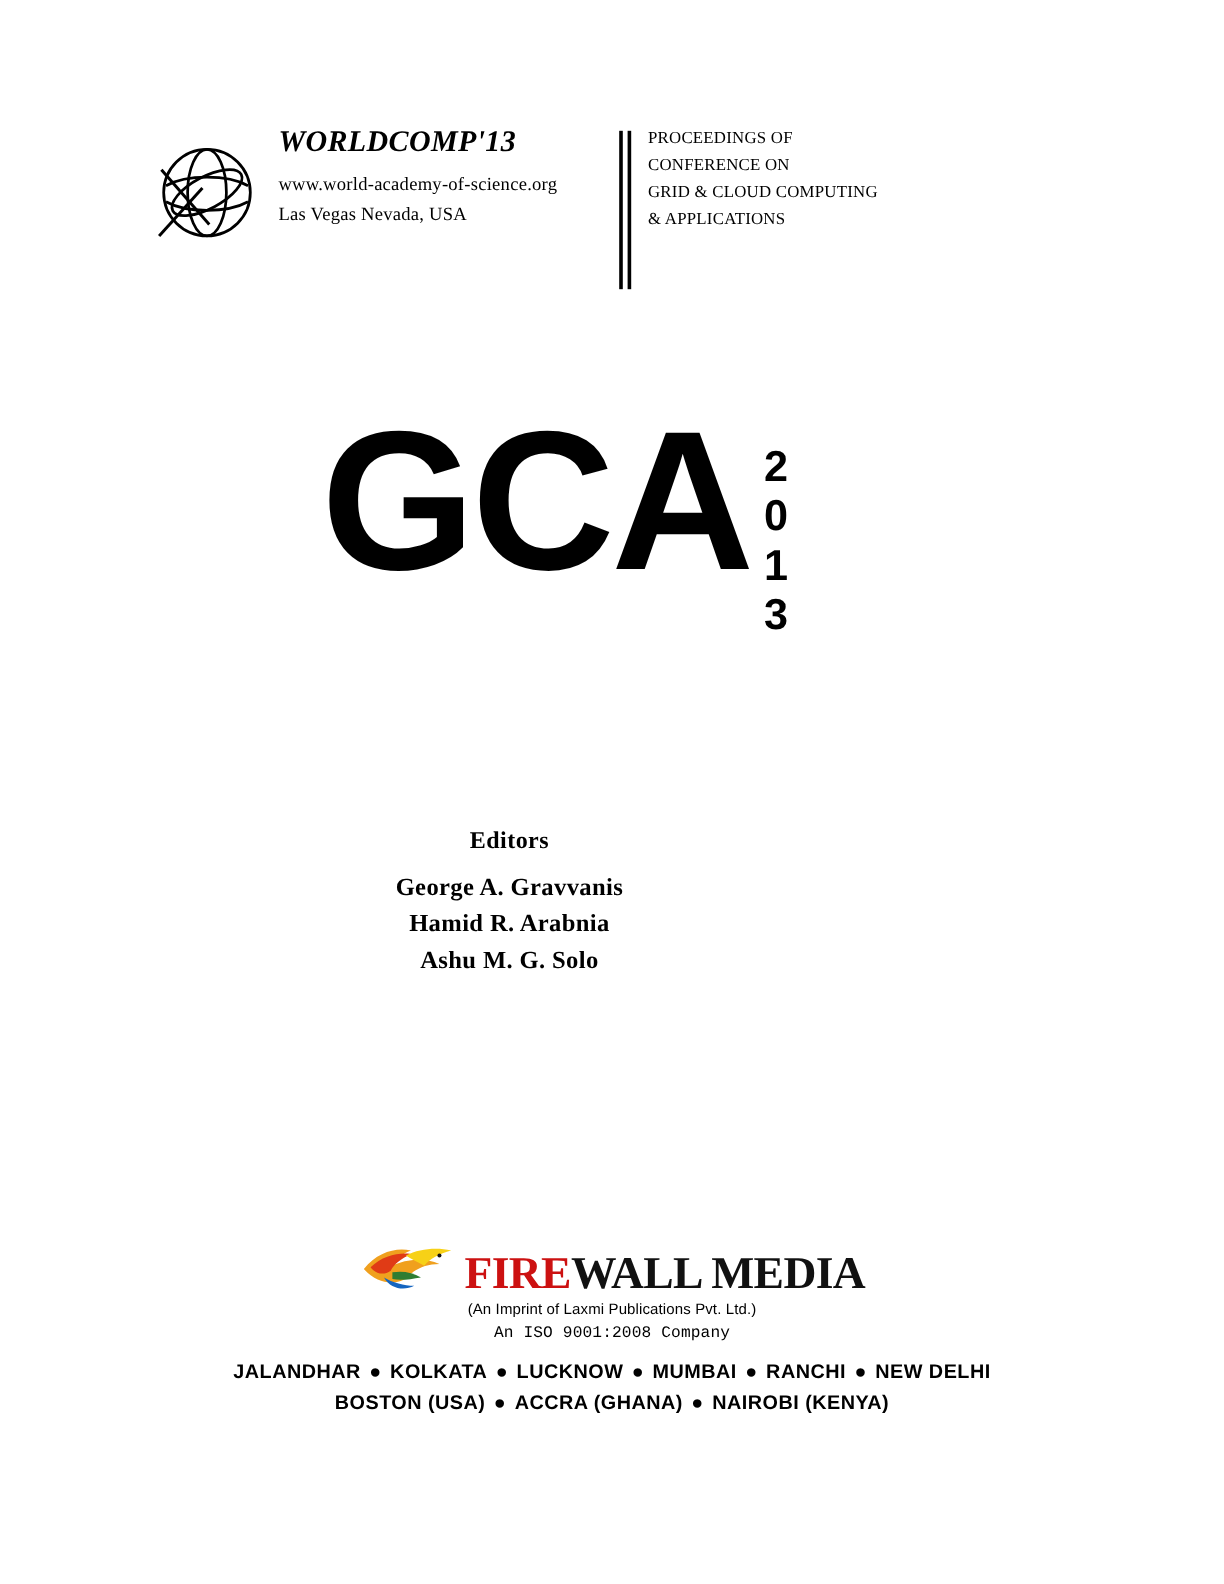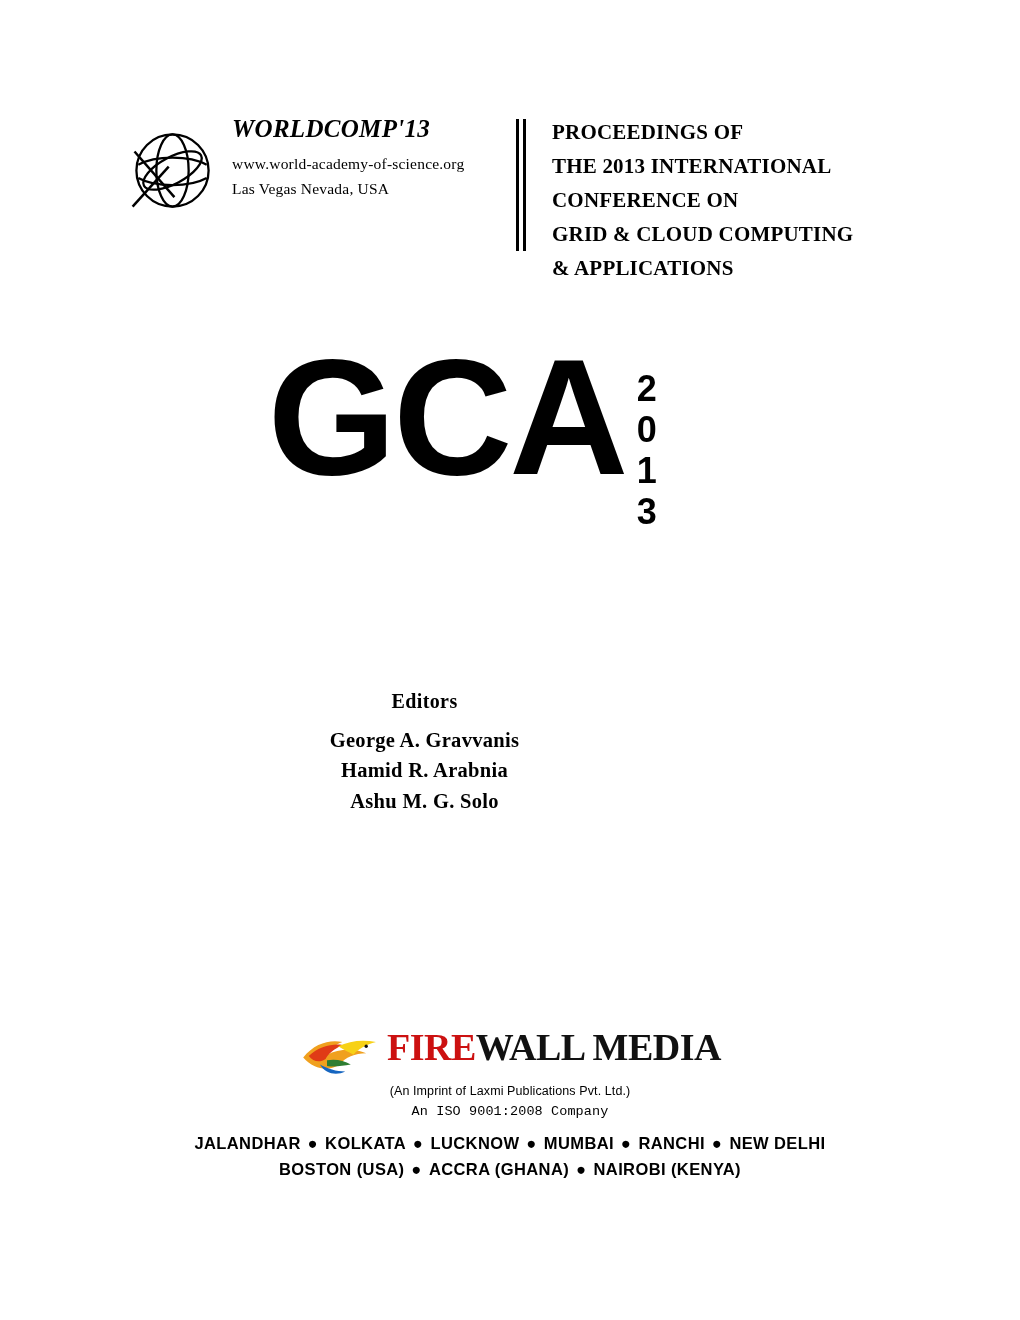--- a/index.html
+++ b/index.html
@@ -14,21 +14,21 @@
     background: #ffffff;
     overflow: hidden;
     font-family: "Liberation Serif", serif;
     color: #000000;
   }
 
   
   .header {
     position: absolute;
     left: 125px;
-    top: 115px;
+    top: 105px;
     width: 760px;
     display: flex;
     align-items: flex-start;
   }
   .globe-logo {
     width: 95px;
     height: 95px;
     flex: 0 0 95px;
     margin-top: 8px;
   }
@@ -58,24 +58,24 @@
     display: flex;
     gap: 4px;
   }
   .divider-bars span {
     display: block;
     width: 3px;
     height: 100%;
     background: #000;
   }
   .proc-block {
-    margin-left: 26px;
-    font-family: "Liberation Serif", serif;
-    font-weight: bold;
-    font-size: 21px;
+    margin-left: 14px;
+    font-family: "Liberation Serif", serif;
+    font-weight: normal;
+    font-size: 14px;
     line-height: 1.62;
     letter-spacing: 0.2px;
   }
 
   
   .acronym-wrap {
     position: absolute;
     left: 0;
     top: 350px;
     width: 932px;
@@ -129,21 +129,21 @@
   .publisher {
     position: absolute;
     left: 0;
     top: 1028px;
     width: 1020px;
     text-align: center;
   }
   .pub-logo-row {
     display: flex;
     justify-content: center;
-    align-items: flex-start;
+    align-items: flex-end;
     height: 52px;
   }
   .bird-icon {
     width: 84px;
     height: 52px;
     flex: 0 0 84px;
   }
   .pub-name {
     font-family: "Liberation Serif", serif;
     font-weight: bold;
@@ -211,21 +211,20 @@
       <div class="conf-line">Las Vegas Nevada, USA</div>
     </div>
 
     <div class="divider-bars">
       <span></span>
         <span></span>
     </div>
 
     <div class="proc-block">
       <div>PROCEEDINGS OF</div>
-      <div>THE 2013 INTERNATIONAL</div>
       <div>CONFERENCE ON</div>
       <div>GRID &amp; CLOUD COMPUTING</div>
       <div>&amp; APPLICATIONS</div>
     </div>
   </div>
 
   <div class="acronym-wrap">
     <div class="acronym">GCA</div>
     <div class="year-vert">2013</div>
   </div>

